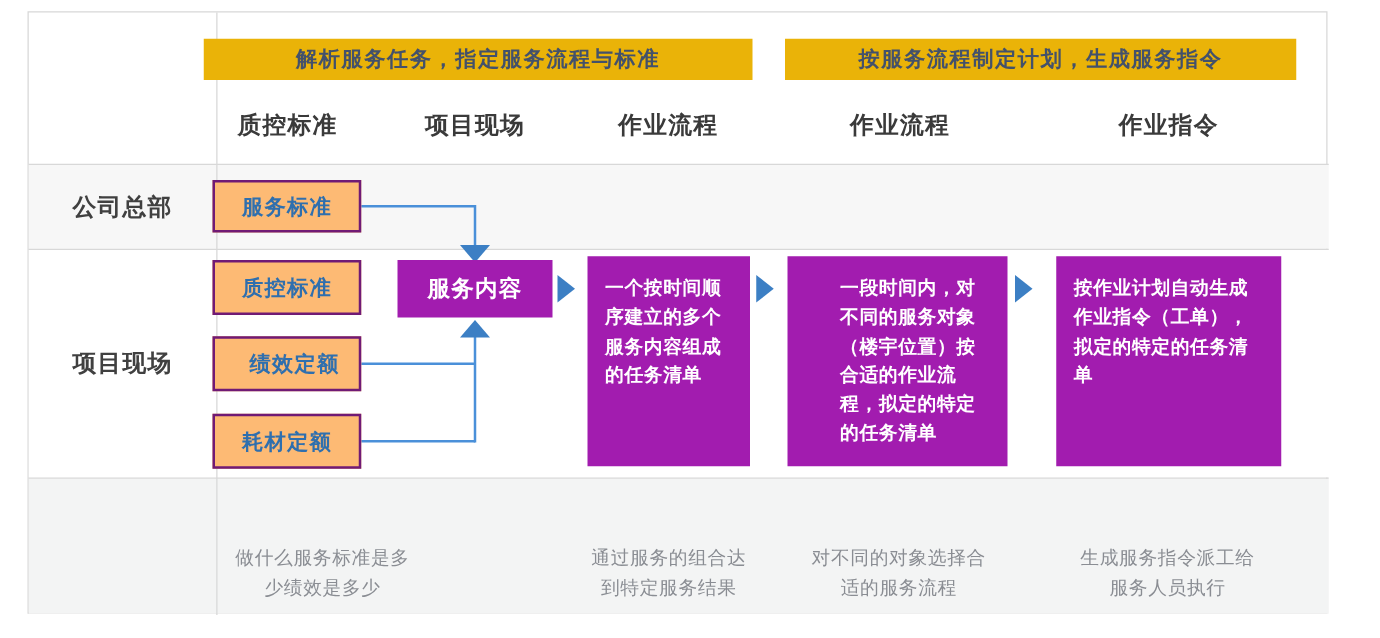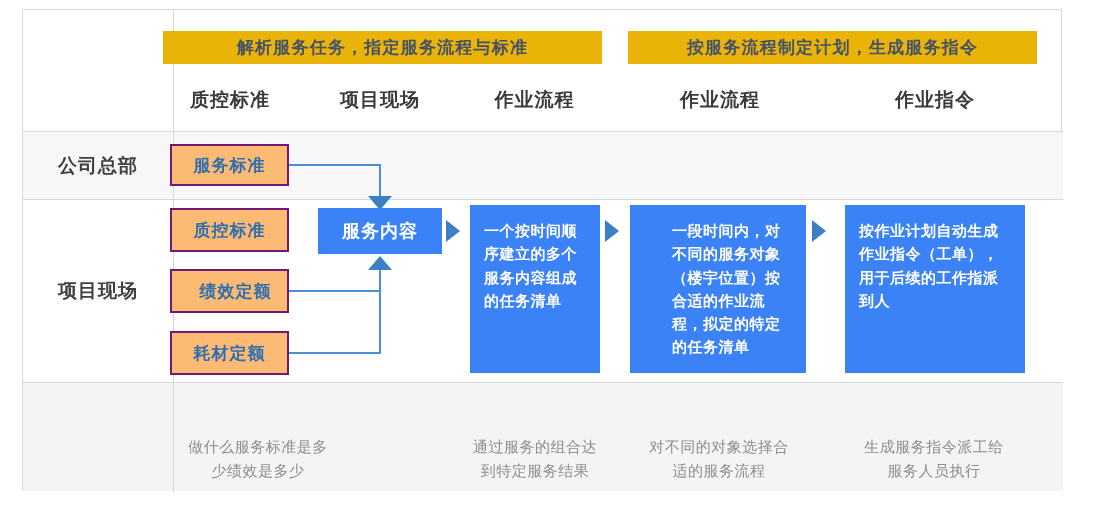--- a/index.html
+++ b/index.html
@@ -133,21 +133,21 @@
   }
   .obox.ob1 { left: 170px; top: 144px; width: 119px; height: 42px; }
   .obox.ob2 { left: 170px; top: 208px; width: 119px; height: 44px; }
   .obox.ob3 { left: 170px; top: 269px; width: 119px; height: 44px; padding-left: 12px; }
   .obox.ob4 { left: 170px; top: 331px; width: 119px; height: 44px; text-align: center; }
 
   
   .fbox {
     position: absolute;
     box-sizing: border-box;
-    background: #3b82f6;
+    background: #a21caf;
     color: #ffffff;
     font-weight: bold;
     display: flex;
     align-items: center;
     justify-content: center;
   }
   .fbox.core {
     left: 318px; top: 208px; width: 124px; height: 46px;
     font-size: 18px; letter-spacing: 1px;
   }
@@ -263,20 +263,20 @@
   <div class="arrow right r3"></div>
 
   <div class="obox ob1">服务标准</div>
   <div class="obox ob2">质控标准</div>
   <div class="obox ob3">绩效定额</div>
   <div class="obox ob4">耗材定额</div>
 
   <div class="fbox core">服务内容</div>
   <div class="fbox tall t1">一个按时间顺序建立的多个服务内容组成的任务清单</div>
   <div class="fbox tall t2">一段时间内，对不同的服务对象（楼宇位置）按合适的作业流程，拟定的特定的任务清单</div>
-  <div class="fbox tall t3">按作业计划自动生成作业指令（工单），用于后续的工作指派到人</div>
+  <div class="fbox tall t3">按作业计划自动生成作业指令（工单），拟定的特定的任务清单</div>
 
   <div class="caption cap1">做什么服务标准是多少绩效是多少</div>
   <div class="caption cap2">通过服务的组合达到特定服务结果</div>
   <div class="caption cap3">对不同的对象选择合适的服务流程</div>
   <div class="caption cap4">生成服务指令派工给服务人员执行</div>
 
 </div>
 
 </body></html>

